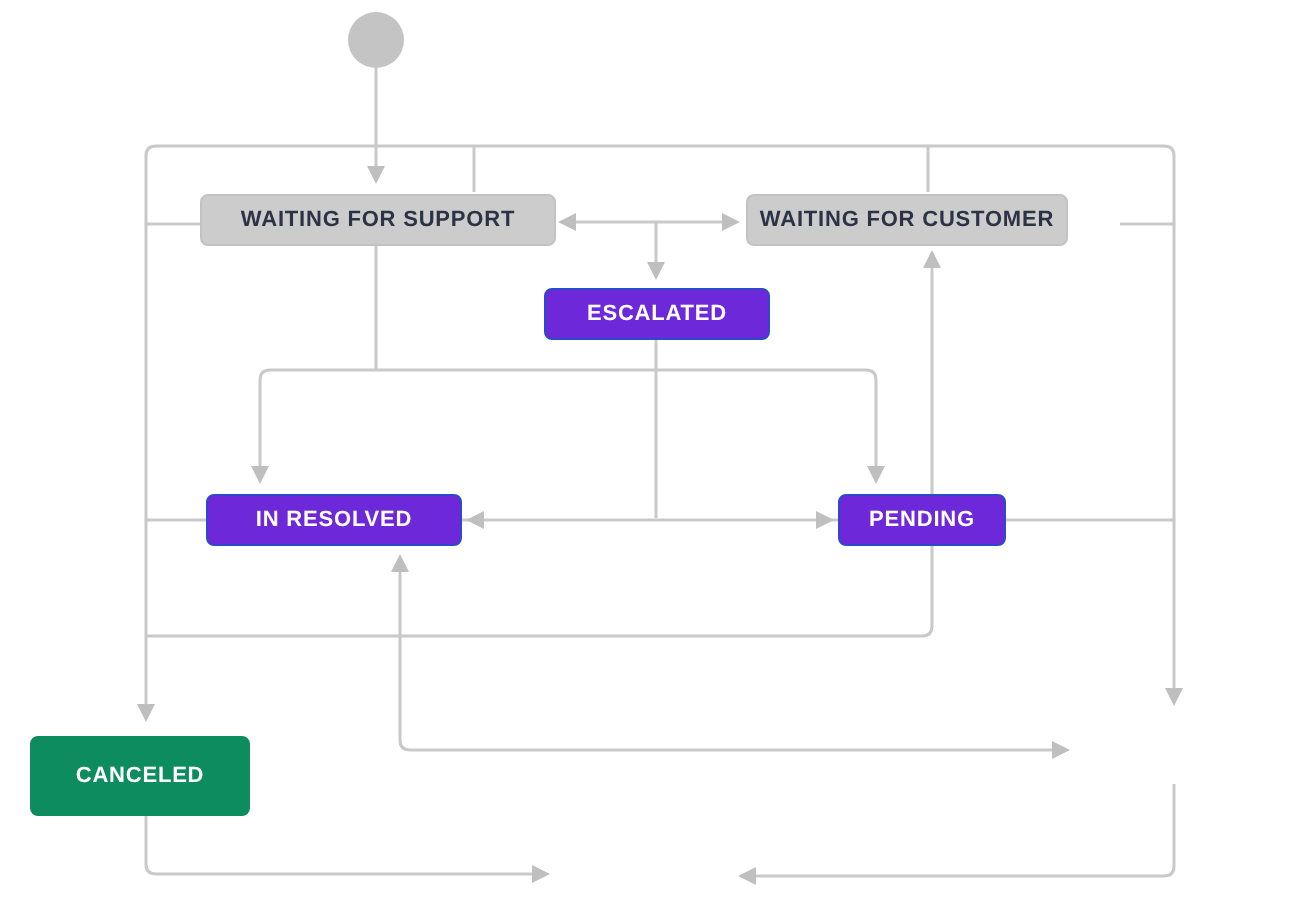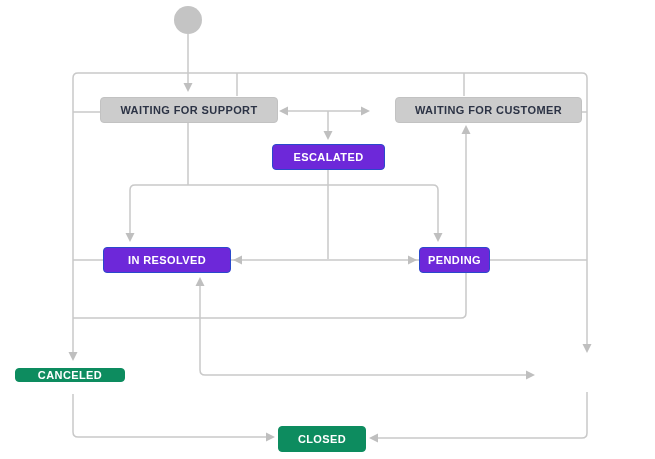--- a/index.html
+++ b/index.html
@@ -75,26 +75,25 @@
     <polygon points="266,432.5 266,441.5 275,437"></polygon>
 
     <path d="M587 392 V433 Q587 438 582 438 H378"></path>
     <polygon points="378,433.5 378,442.5 369,438"></polygon>
   </svg>
 
   <div class="start-circle"></div>
 
   <div class="node gray" style="left:100px;top:97px;width:178px;height:26px">WAITING FOR SUPPORT</div>
 
-  <div class="node gray" style="left:395px;top:97px;width:187px;height:26px">WAITING FOR CUSTOMER</div>
+  <div class="node gray" style="left:373px;top:97px;width:161px;height:26px">WAITING FOR CUSTOMER</div>
 
   <div class="node blue" style="left:272px;top:144px;width:113px;height:26px">ESCALATED</div>
 
   <div class="node blue" style="left:103px;top:247px;width:128px;height:26px">IN RESOLVED</div>
 
-  <div class="node blue" style="left:419px;top:247px;width:71px;height:26px">PENDING</div>
+  <div class="node blue" style="left:419px;top:247px;width:84px;height:26px">PENDING</div>
 
-  <div class="node green" style="left:15px;top:368px;width:110px;height:14px">CANCELED</div>
+  <div class="node green" style="left:15px;top:368px;width:110px;height:40px">CANCELED</div>
 
 
-  <div class="node green" style="left:278px;top:426px;width:88px;height:26px">CLOSED</div>
 
 </div>
 
 </body></html>

